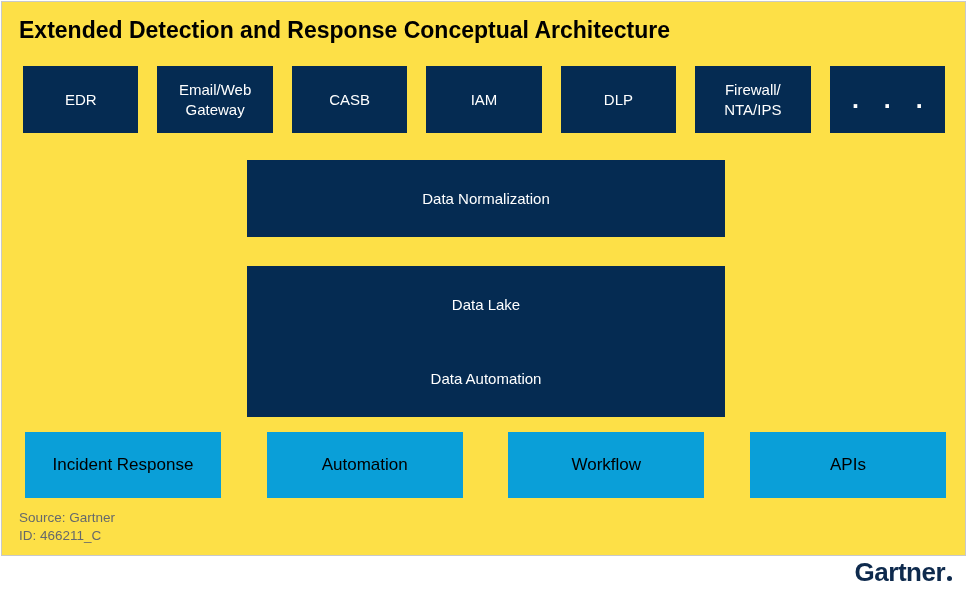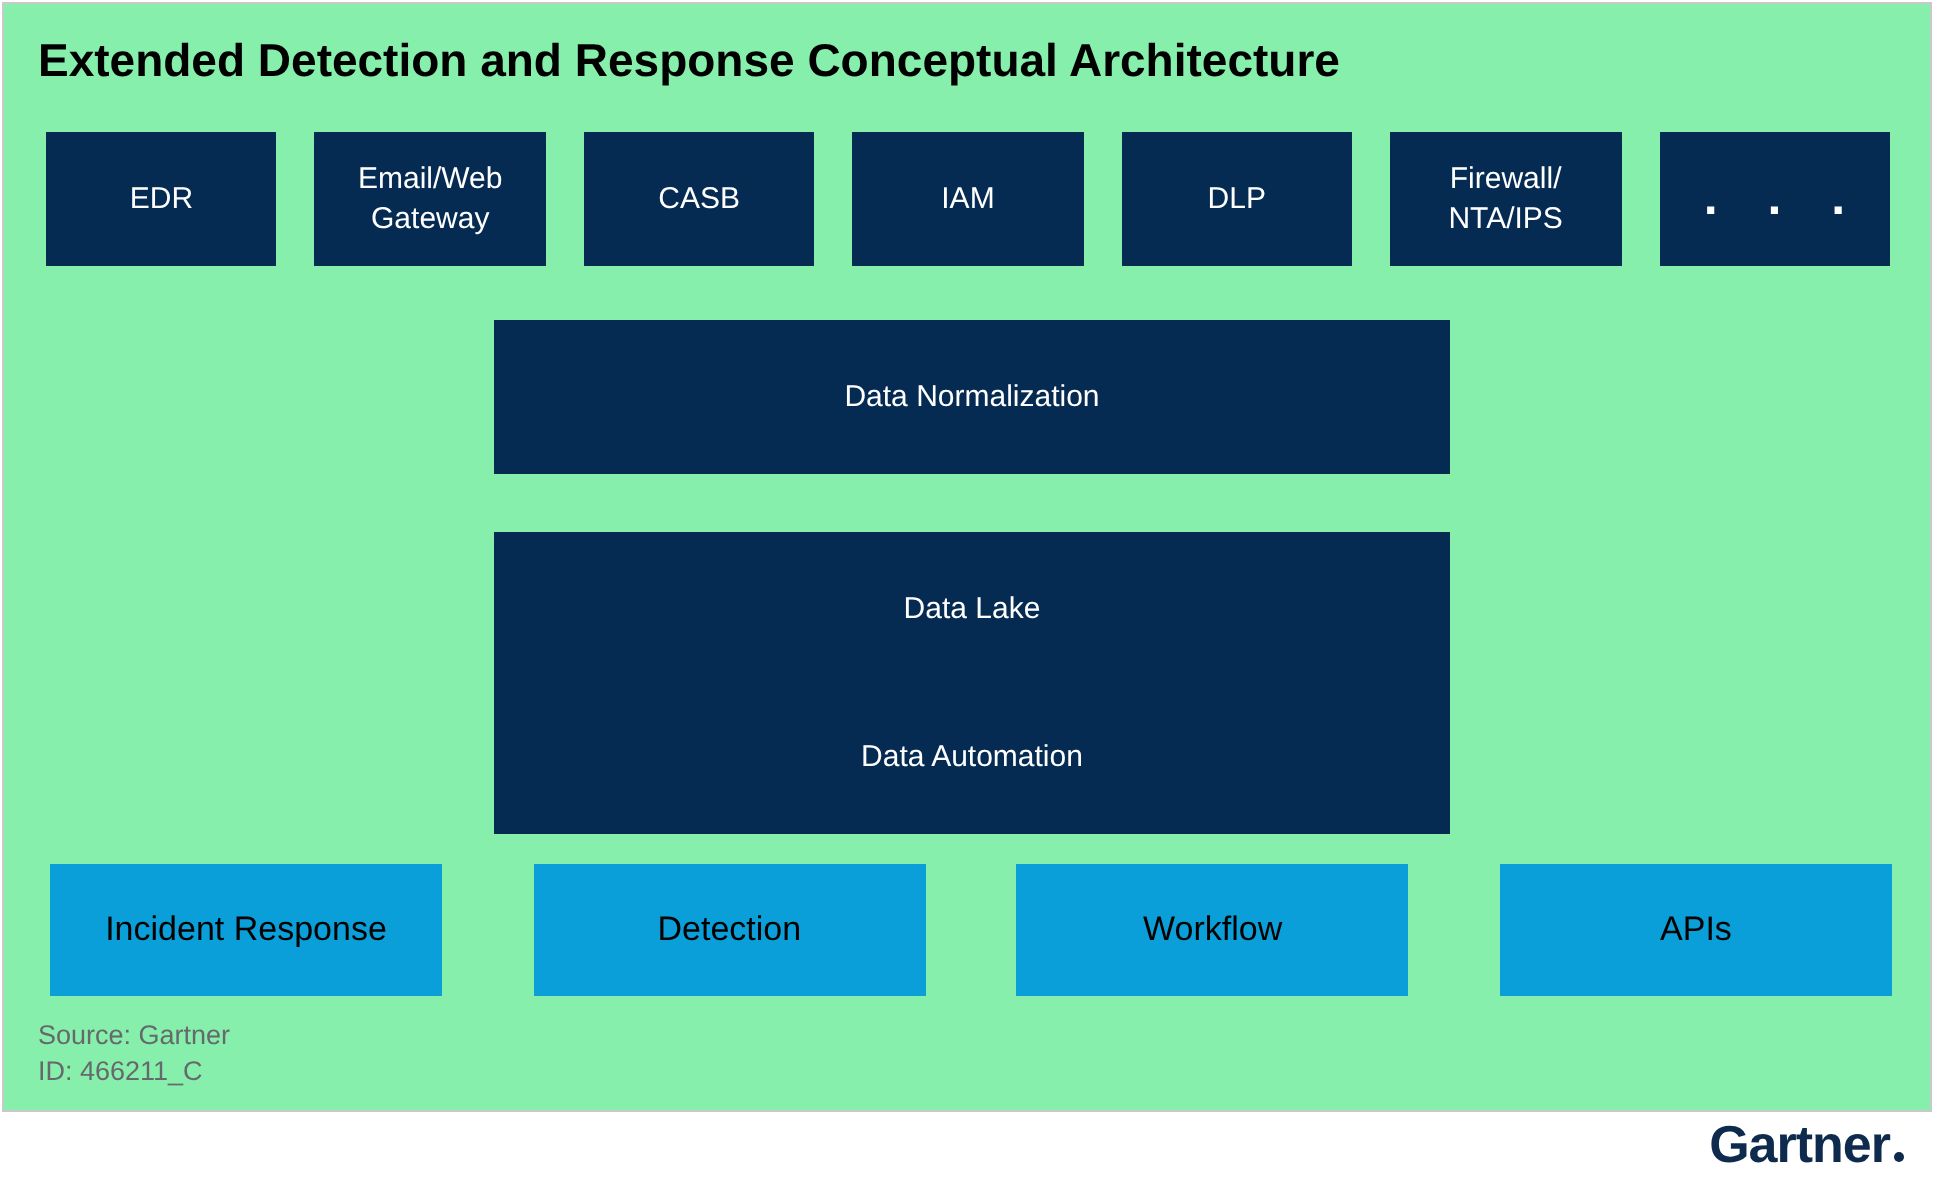--- a/index.html
+++ b/index.html
@@ -19,21 +19,21 @@
     height: 594px;
     background: #ffffff;
     font-family: "Liberation Sans", sans-serif;
     overflow: hidden;
   }
   .frame {
     position: absolute;
     left: 1px; top: 1px;
     width: 965px; height: 555px;
     border: 1px solid var(--frame-border);
-    background: #86efac;
+    background: #fde047;
   }
   .title {
     position: absolute;
     left: 17px; top: 15px;
     font-size: 23px;
     font-weight: bold;
     color: var(--title-color);
     letter-spacing: 0;
     white-space: nowrap;
   }
@@ -156,21 +156,21 @@
     </div>
     <div class="navy-box mid-box m2">
       <span>Data Automation</span>
     </div>
 
     <div class="bottom-row">
       <div class="blue-box">
         <span>Incident Response</span>
       </div>
       <div class="blue-box">
-        <span>Detection</span>
+        <span>Automation</span>
       </div>
       <div class="blue-box">
         <span>Workflow</span>
       </div>
       <div class="blue-box">
         <span>APIs</span>
       </div>
     </div>
 
     <div class="source-block">

